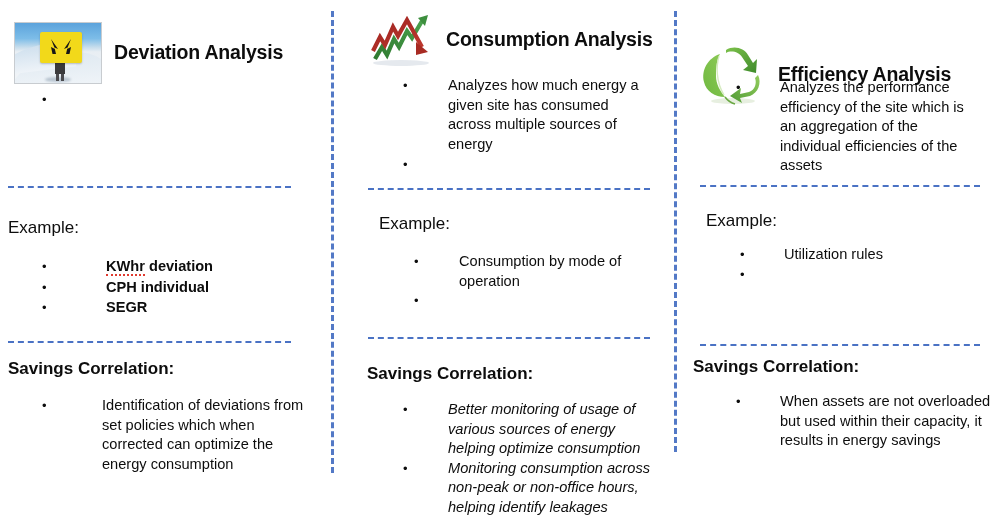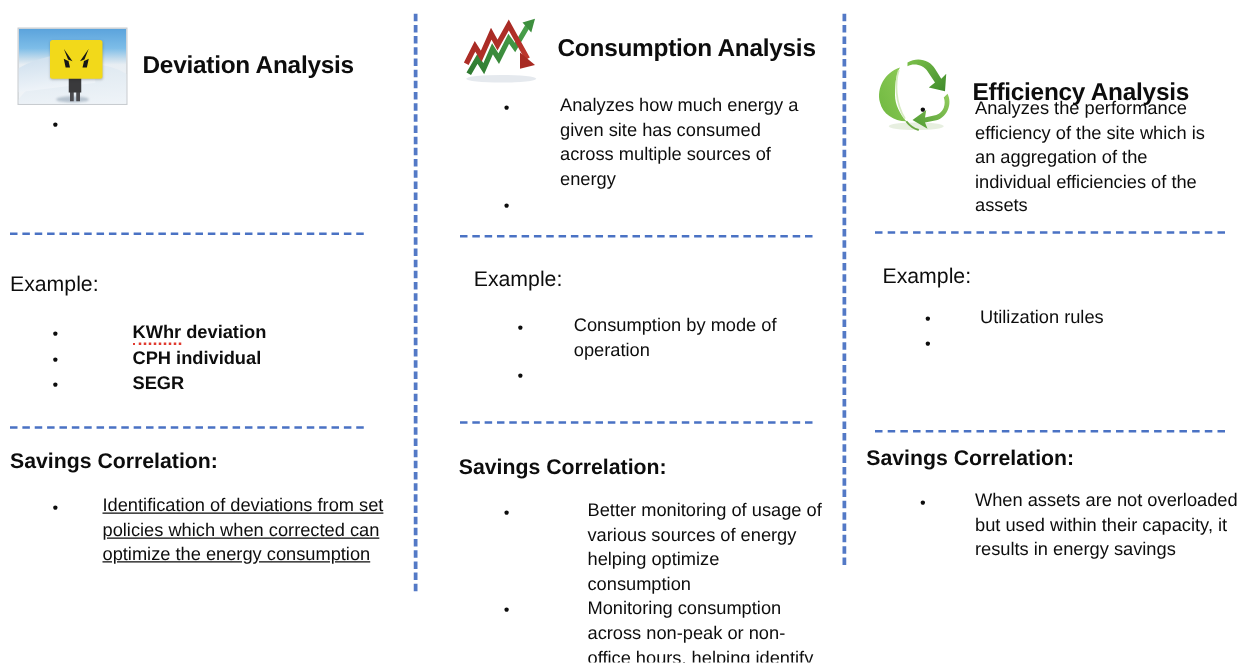--- a/index.html
+++ b/index.html
@@ -195,39 +195,39 @@
   #dev-example { position: absolute; left: 8px; top: 218px; }
   #dev-ex-list { position: absolute; left: 42px; top: 257px; width: 250px; }
   #dev-ex-list .dot { left: 0; }
   #dev-ex-list .txt { margin-left: 64px; }
   #dev-ex-list .bullet { margin-bottom: 1px; }
 
   #dev-sep2 { position: absolute; left: 8px;  top: 341px; width: 283px; }
   #dev-savings { position: absolute; left: 8px; top: 359px; }
   #dev-sv-list { position: absolute; left: 42px; top: 396px; width: 268px; }
   #dev-sv-list .dot { left: 0; }
-  #dev-sv-list .txt { margin-left: 40px; text-decoration: underline; }
+  #dev-sv-list .txt { margin-left: 60px; }
 
   
   #con-b1 { position: absolute; left: 49px; top: 76px; width: 252px; }
   #con-b1 .dot { left: 0; }
   #con-b1 .txt { margin-left: 45px; }
   #con-b1 .bullet + .bullet { margin-top: 1px; }
 
   #con-sep1 { position: absolute; left: 14px; top: 188px; width: 282px; }
   #con-example { position: absolute; left: 25px; top: 214px; }
   #con-ex-list { position: absolute; left: 60px; top: 252px; width: 245px; }
   #con-ex-list .dot { left: 0; }
   #con-ex-list .txt { margin-left: 45px; }
 
   #con-sep2 { position: absolute; left: 14px; top: 337px; width: 282px; }
   #con-savings { position: absolute; left: 13px; top: 364px; }
   #con-sv-list { position: absolute; left: 49px; top: 400px; width: 258px; }
   #con-sv-list .dot { left: 0; }
-  #con-sv-list .txt { margin-left: 67px; }
+  #con-sv-list .txt { margin-left: 45px; font-style: italic; }
 
   
   #eff-b1 { position: absolute; left: 52px; top: 78px; width: 230px; }
   #eff-b1 .dot { left: 0; }
   #eff-b1 .txt { margin-left: 44px; }
 
   #eff-sep1 { position: absolute; left: 16px; top: 185px; width: 280px; }
   #eff-example { position: absolute; left: 22px; top: 211px; }
   #eff-ex-list { position: absolute; left: 56px; top: 245px; width: 260px; }
   #eff-ex-list .dot { left: 0; }

